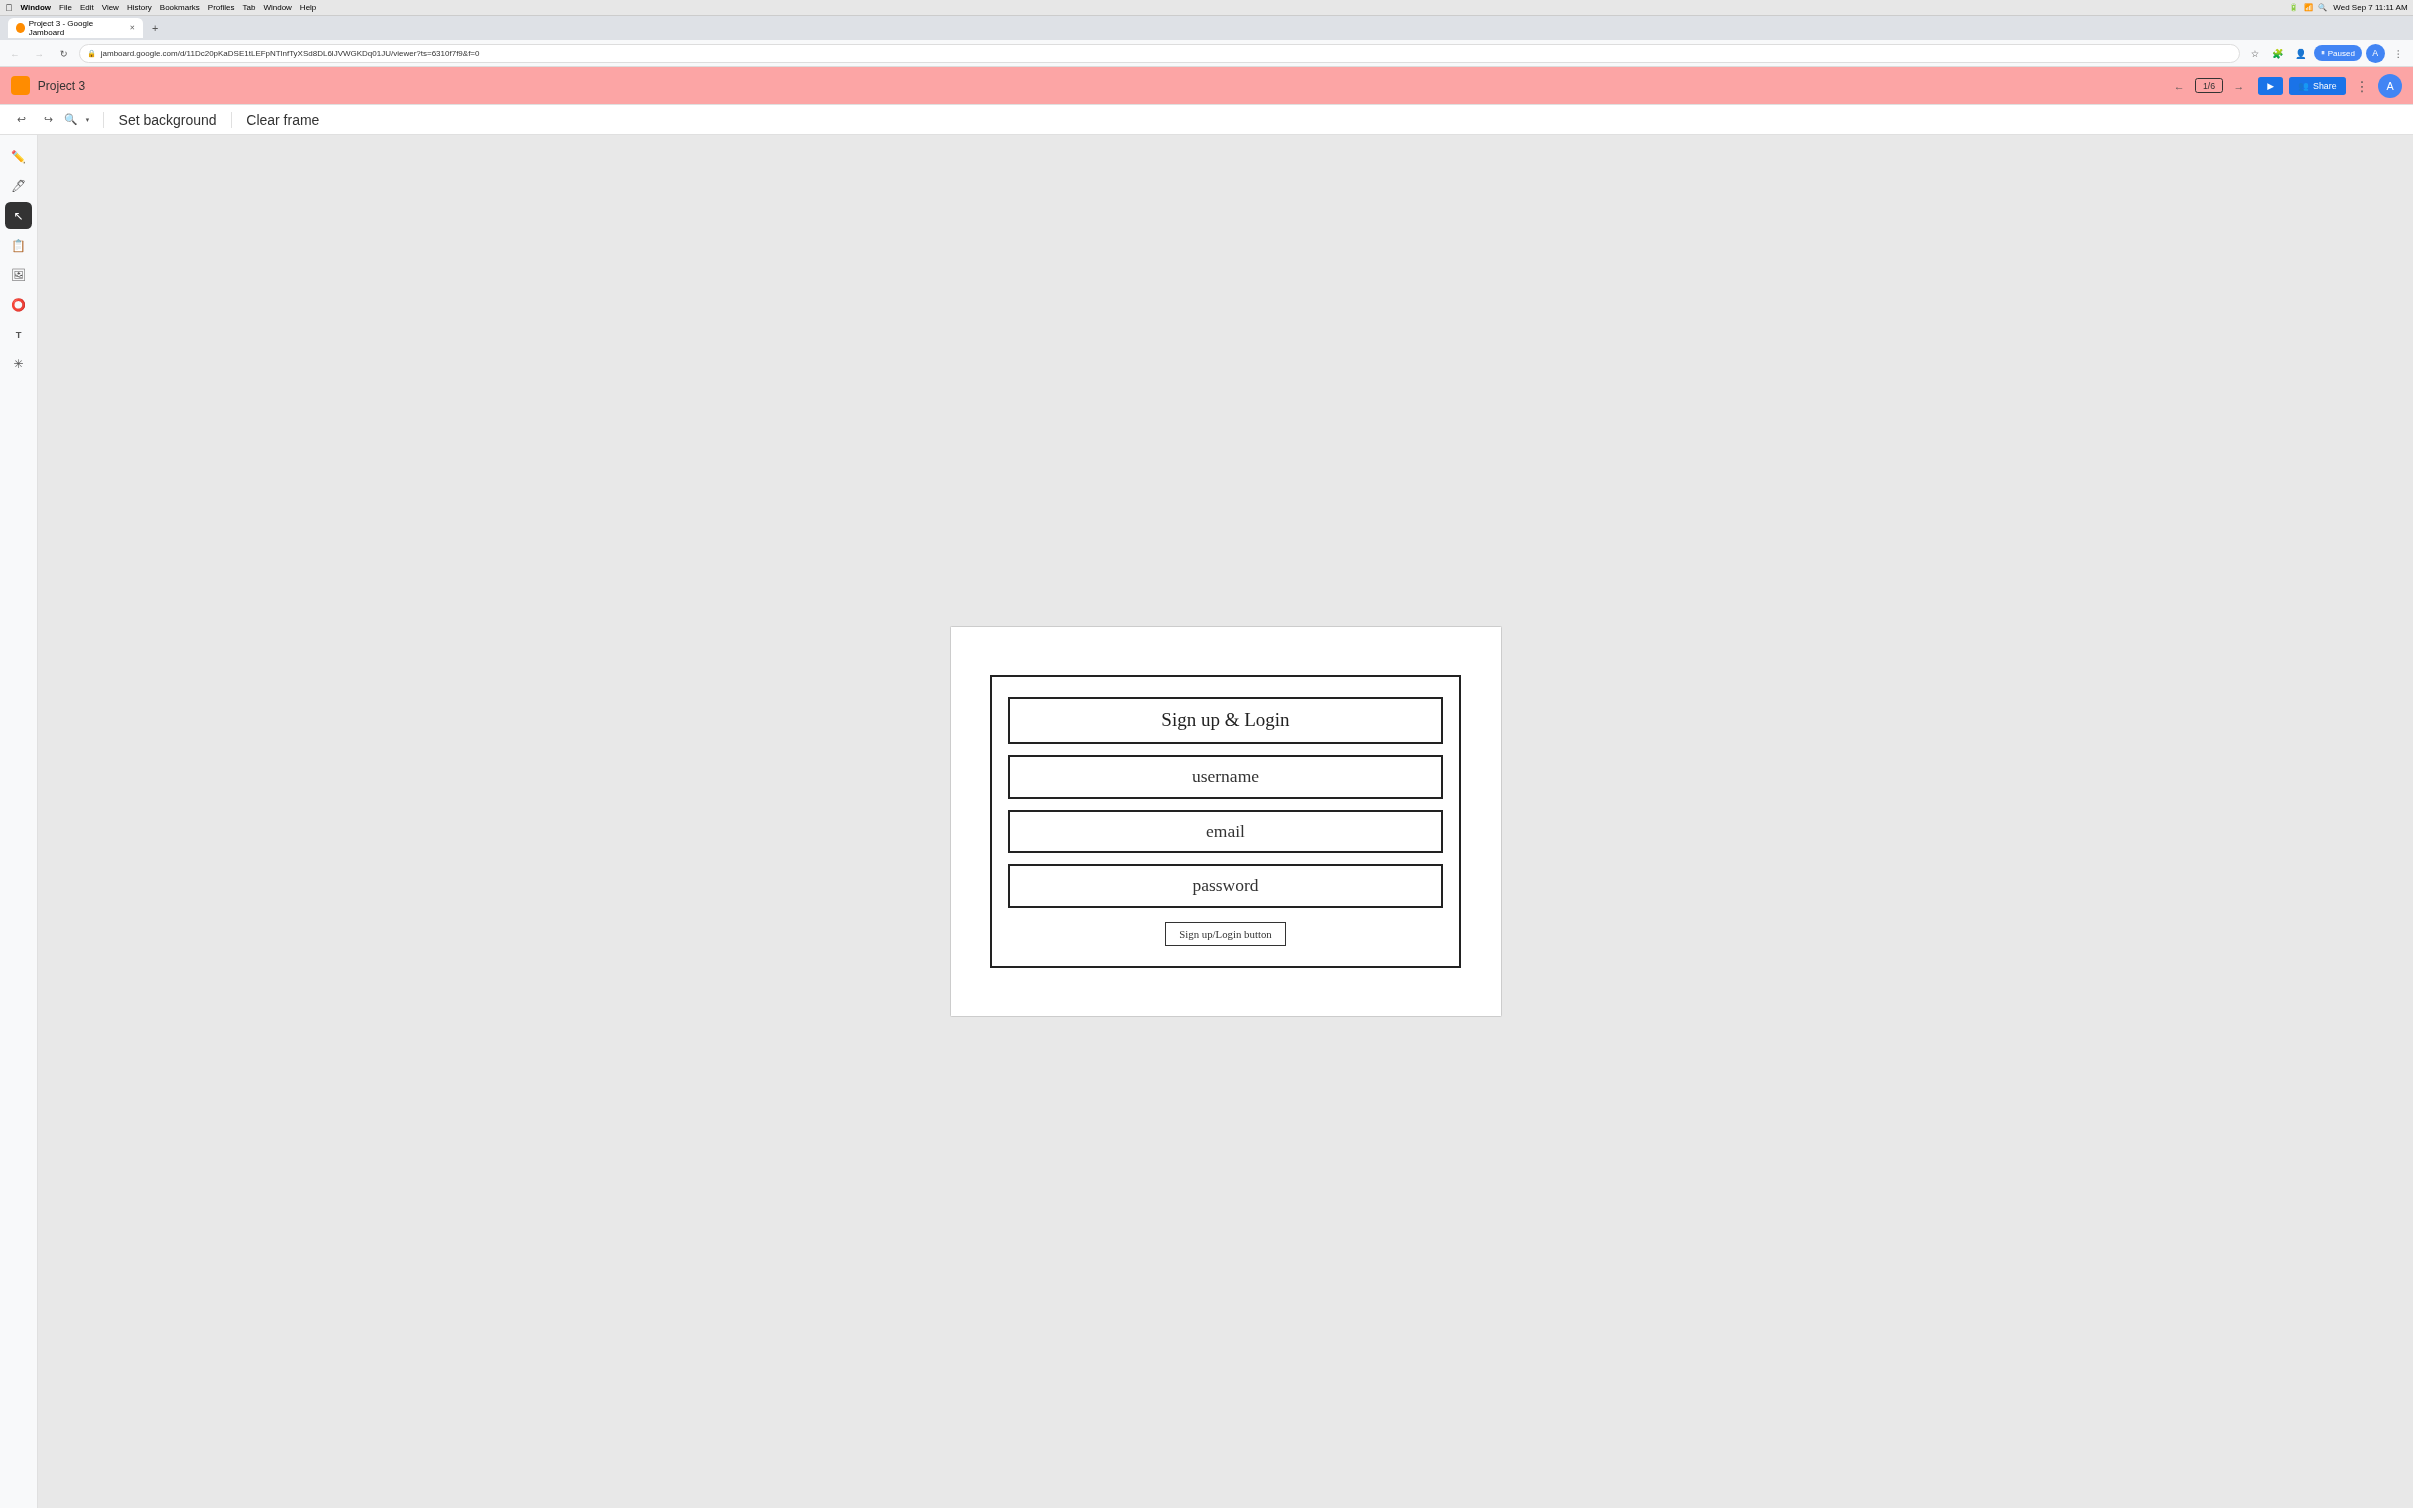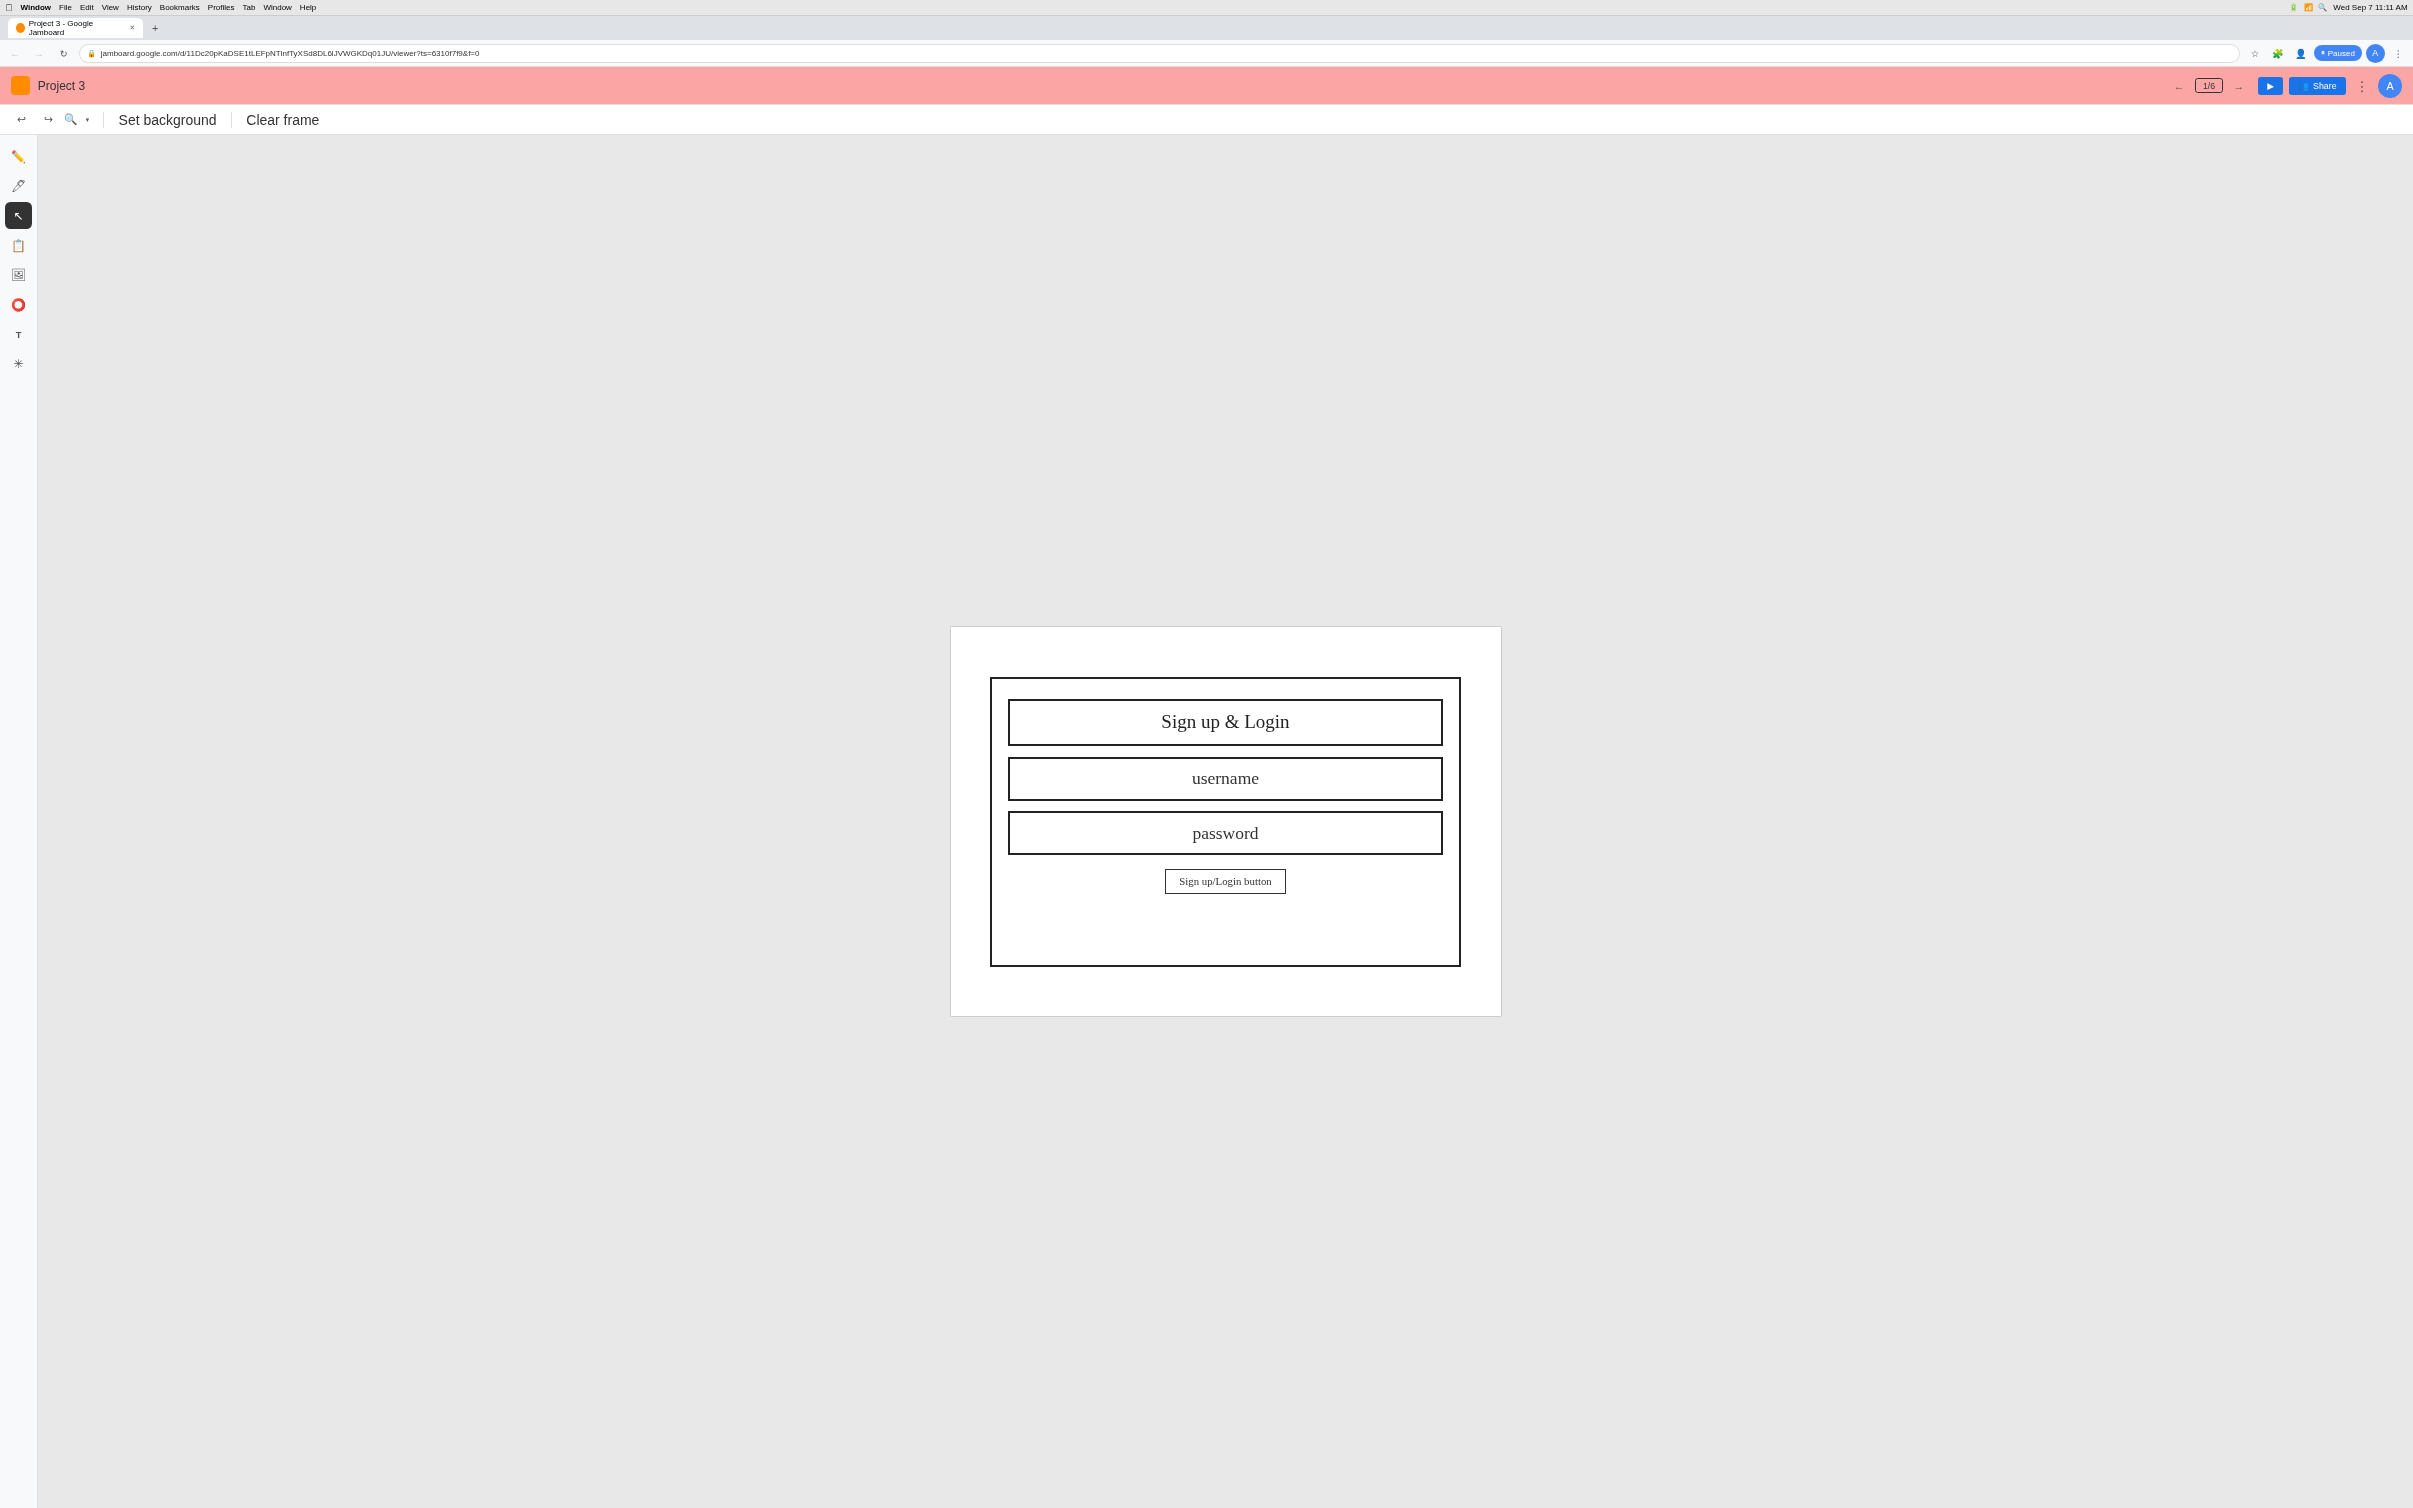--- a/index.html
+++ b/index.html
@@ -522,20 +522,23 @@
       <div class="form-mockup">
 
         <div class="form-title-box">
           <span class="form-title-text">Sign up &amp; Login</span>
         </div>
 
         <div class="form-input-box">
           <span class="form-input-text">username</span>
         </div>
 
+        <div class="form-input-box">
+          <span class="form-input-text">email</span>
+        </div>
 
         <div class="form-input-box">
           <span class="form-input-text">password</span>
         </div>
 
         <div class="form-button-box">
           <span class="form-button-text">Sign up/Login button</span>
         </div>
 
       </div>

